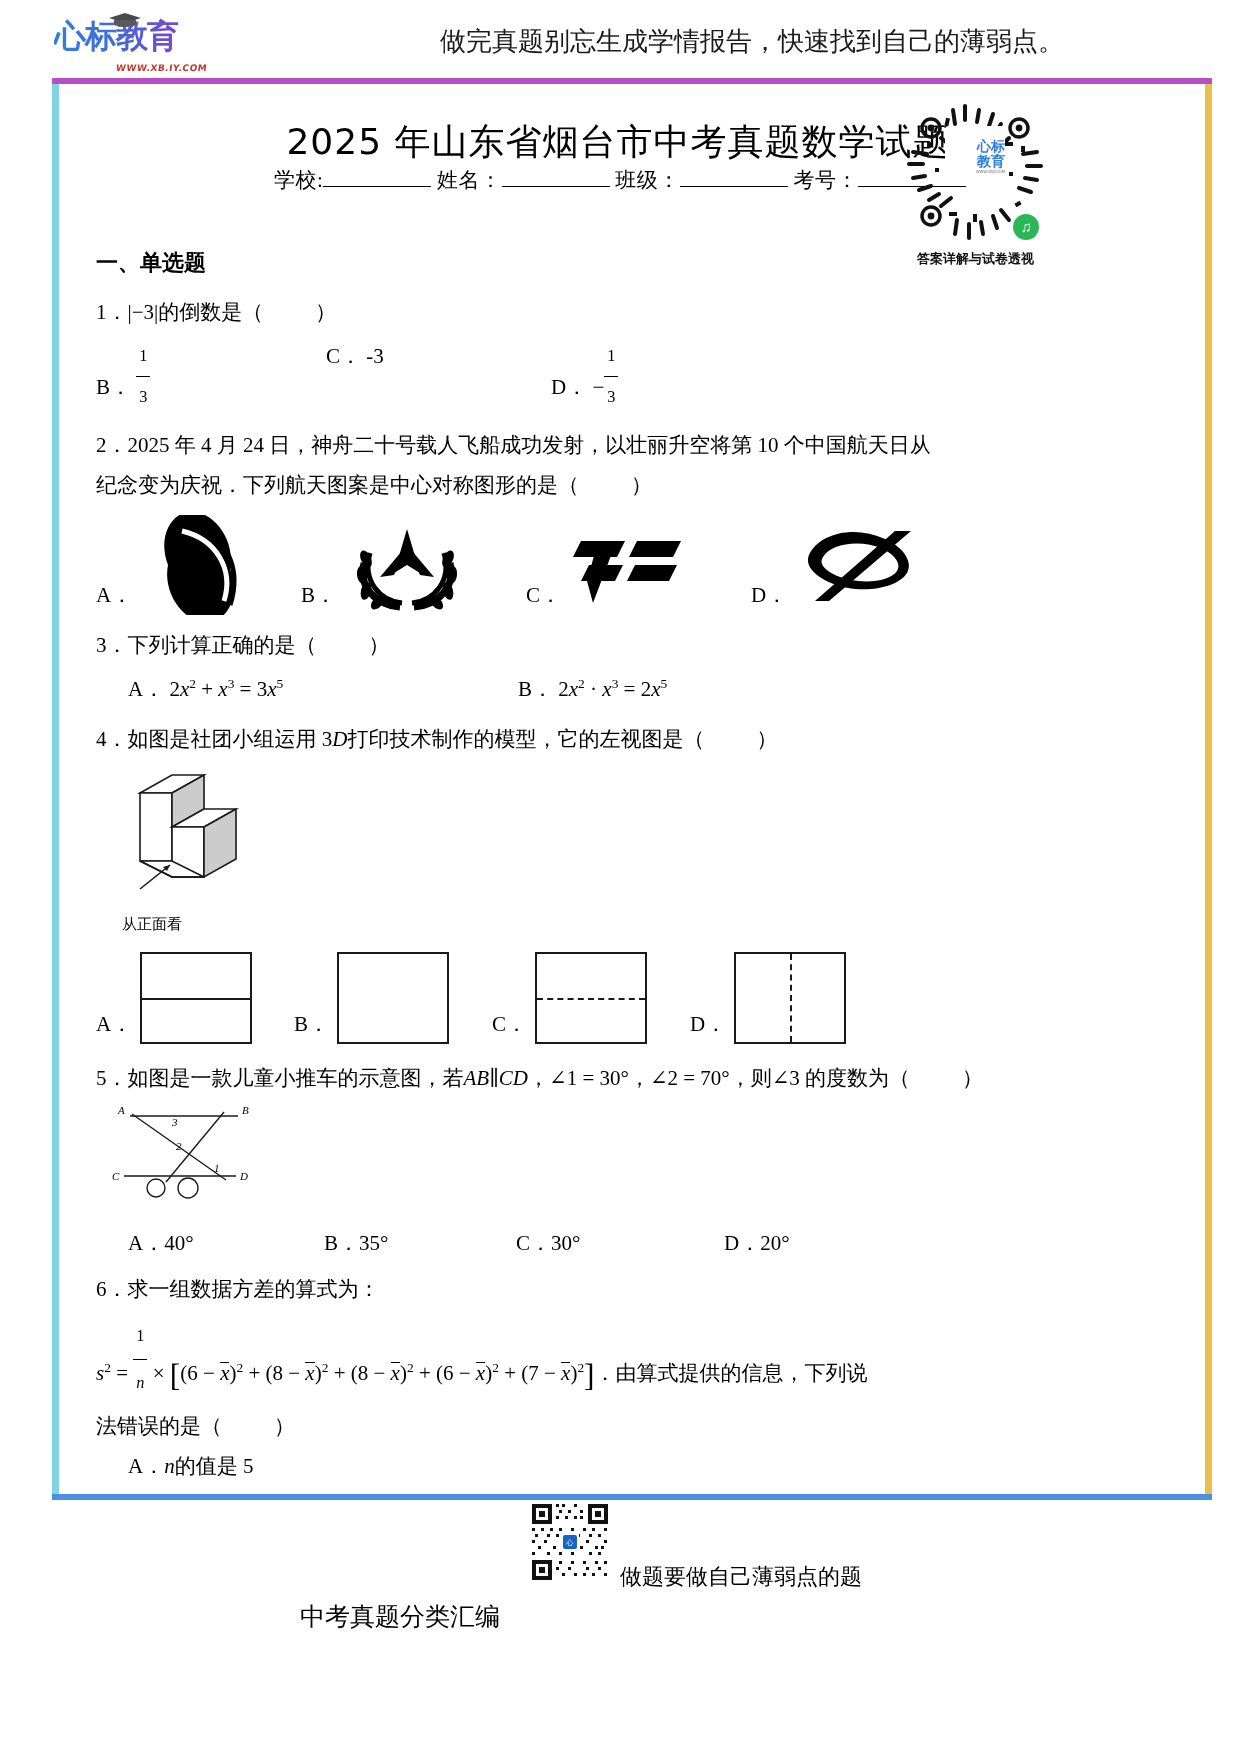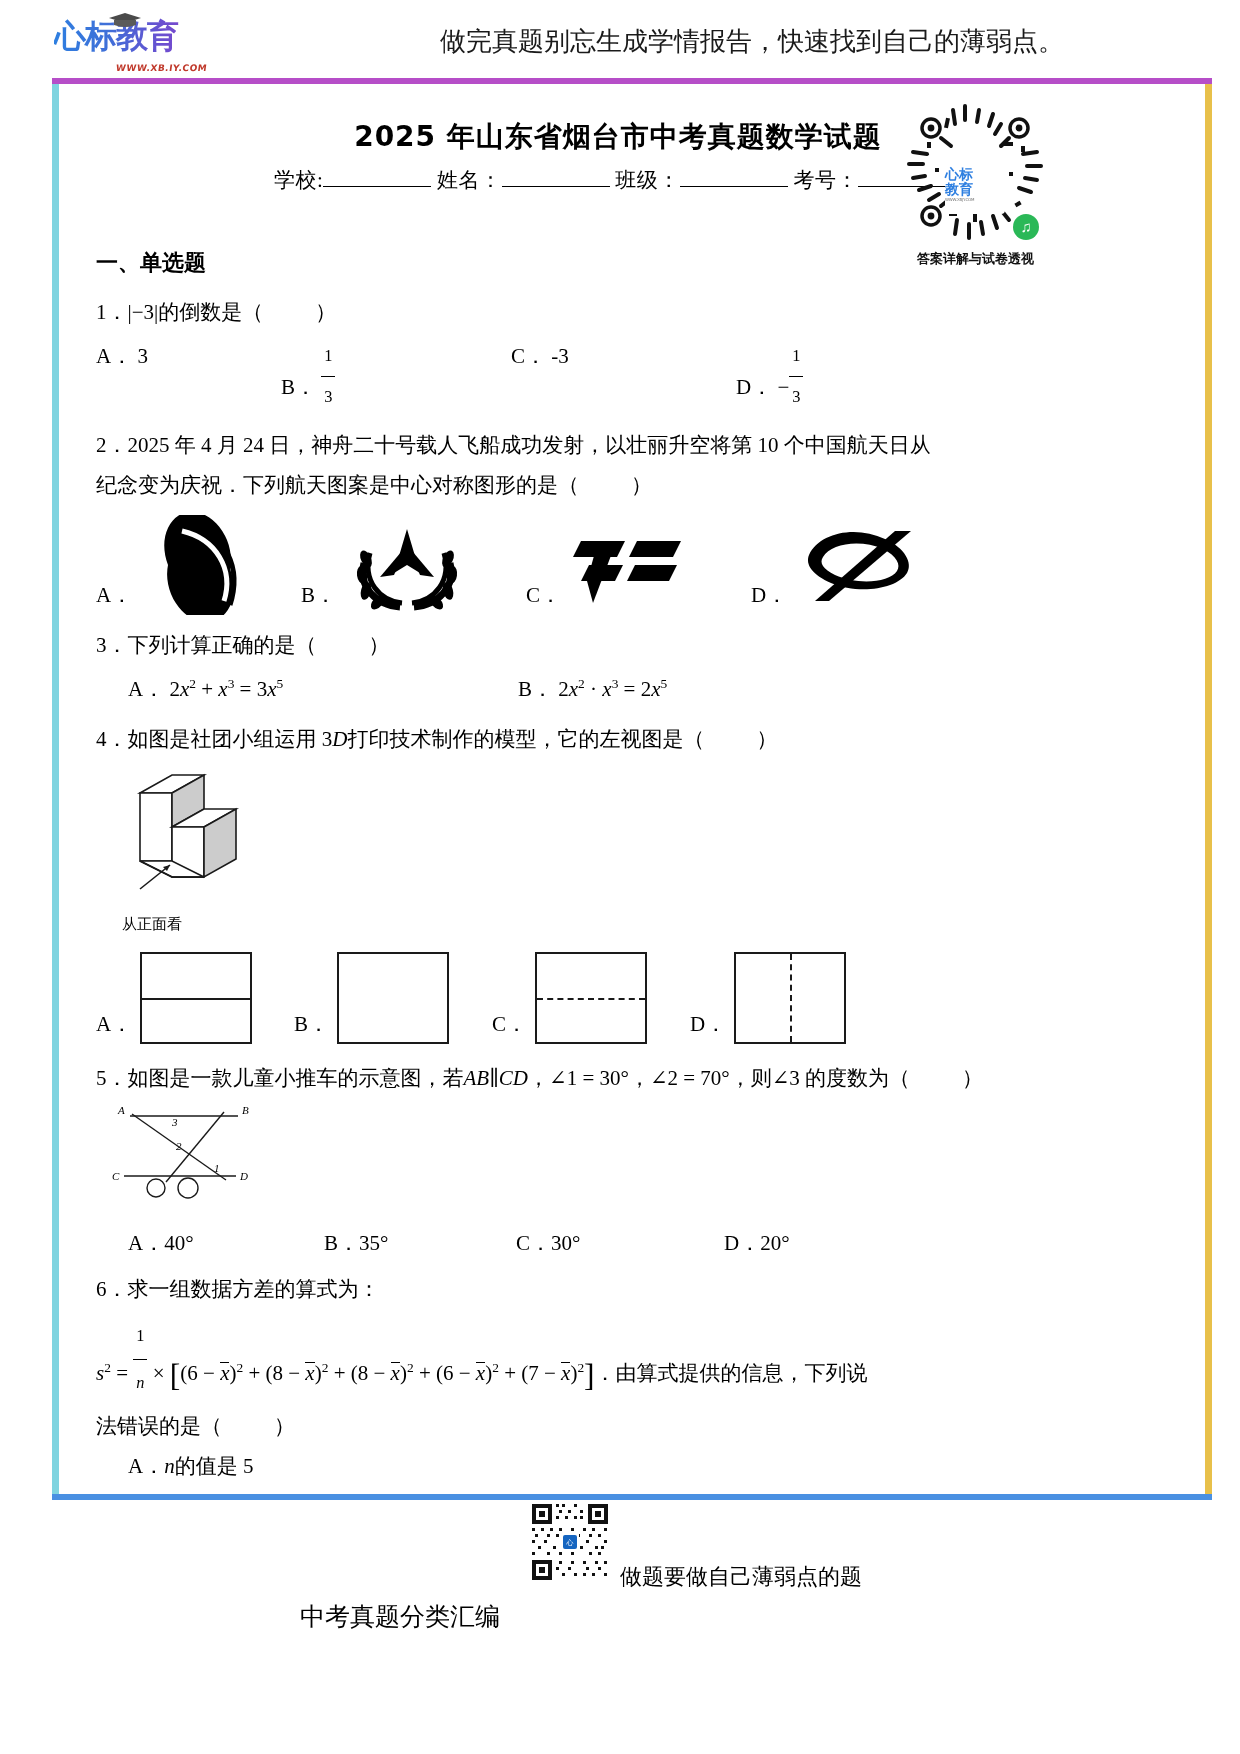--- a/index.html
+++ b/index.html
@@ -40,35 +40,35 @@
   
   .bar-top { position: absolute; left: 52px; top: 78px; width: 1160px; height: 6px; background: #b64ec8; }
   .bar-left { position: absolute; left: 52px; top: 84px; width: 7px; height: 1410px; background: #7fd4e0; }
   .bar-right { position: absolute; left: 1205px; top: 84px; width: 7px; height: 1410px; background: #e8c04a; }
   .bar-bottom { position: absolute; left: 52px; top: 1494px; width: 1160px; height: 6px; background: #4a90e2; }
 
   
   .doc-title {
     position: absolute; left: 0; top: 118px; width: 1236px; text-align: center;
     font-family: "DejaVu Sans", sans-serif;
-    font-weight: bold; font-size: 28px; letter-spacing: 1px;
+    font-weight: normal; font-size: 36px; letter-spacing: 1px;
   }
   .id-line {
     position: absolute; left: 0; top: 166px; width: 1240px; text-align: center;
     font-size: 21px; letter-spacing: .5px;
   }
   .id-line .u { border-bottom: 1.6px solid #000; display: inline-block; }
   .u-s { width: 108px; } .u-m { width: 108px; }
 
   
   .qr { position: absolute; left: 905px; top: 102px; width: 140px; height: 140px; }
   .qr-badge {
-    position: absolute; left: 40px; top: 52px; width: 60px; height: 60px;
+    position: absolute; left: 40px; top: 24px; width: 60px; height: 60px;
     background: #fff; border-radius: 4px;
-    display: flex; flex-direction: column; align-items: flex-start; justify-content: center;
+    display: flex; flex-direction: column; align-items: flex-end; justify-content: center;
     font-family: "DejaVu Sans", sans-serif;
   }
   .qr-badge .l1 { font-size: 14px; font-weight: bold; color: #2e7fe0; line-height: 15px; }
   .qr-badge .l2 { font-size: 14px; font-weight: bold; color: #2e7fe0; line-height: 15px; }
   .qr-badge .l3 { font-size: 4px; color: #777; letter-spacing: -.2px; }
   .qr-wx {
     position: absolute; right: 6px; bottom: 2px; width: 26px; height: 26px;
     border-radius: 50%; background: #2ab857; color: #fff;
     font-size: 15px; line-height: 26px; text-align: center;
   }
@@ -206,24 +206,20 @@
 
   <div class="body">
 
     <div class="sec-head">一、单选题</div>
 
     <div class="q">
       <div class="q-stem">
         <span>1．</span><span>|−3|的倒数是（</span><span class="paren"></span><span>）</span>
       </div>
       <div class="opts">
-        <div style="width:185px">
-          <span>A．</span>
-          <span>3</span>
-        </div>
         <div style="width:230px">
           <span>B．</span>
           <span class="frac"><span class="n">1</span><span class="d">3</span></span>
         </div>
         <div style="width:225px">
           <span>C．</span>
           <span>-3</span>
         </div>
         <div>
           <span>D．</span>

